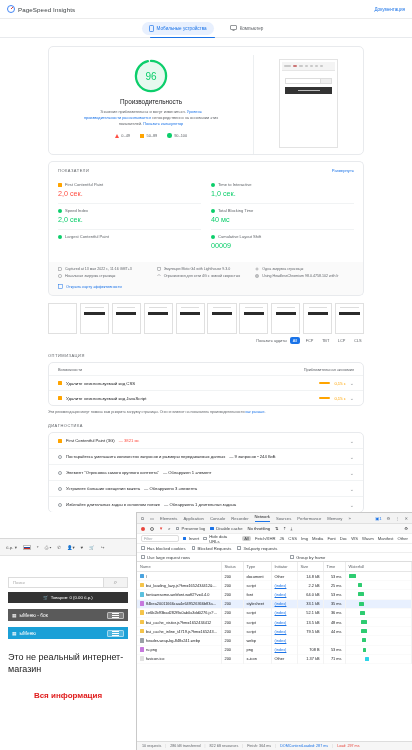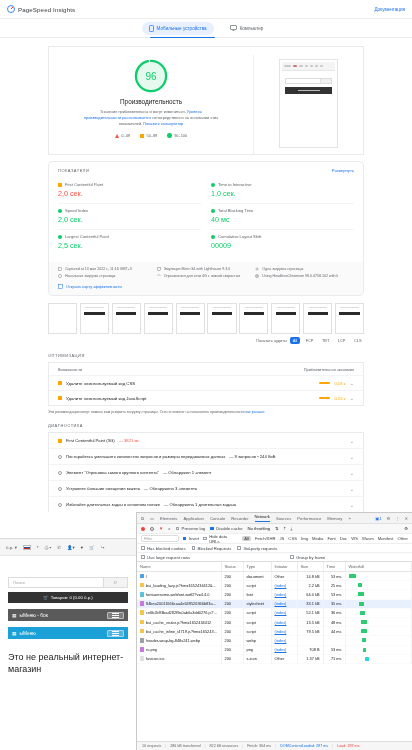--- a/index.html
+++ b/index.html
@@ -28,21 +28,21 @@
     display:flex; align-items:center; gap:3px; padding:3px 7px;
     font-size:4.6px; color:#5f6368; border-radius:11px;
   }
   .psi-tab.active { background:#e8f0fe; color:#1a73e8; }
   .psi-tab svg { display:block; }
   .tab-underline { position:absolute; left:150px; top:37px; width:65px; height:1.4px; background:#1a73e8; border-radius:1px; }
 
   .psi-scroll { position:relative; }
 
   .card {
-    margin:8px 48px 0 48px; border:1px solid #e8eaed; border-radius:0; background:#fff;
+    margin:8px 48px 0 48px; border:1px solid #e8eaed; border-radius:5px; background:#fff;
   }
   .score-card { padding:8px 0 0 0; display:flex; }
   .score-left { flex:1 1 auto; display:flex; flex-direction:column; align-items:center; padding:4px 6px 6px; }
   .gauge { width:34px; height:34px; position:relative; }
   .gauge svg { display:block; transform:rotate(-90deg); }
   .gauge-val {
     position:absolute; inset:0; display:flex; align-items:center; justify-content:center;
     font-size:10px; color:#0cce6b; font-weight:400;
   }
   .score-title { margin-top:5px; font-size:6.4px; color:#202124; }
@@ -270,21 +270,20 @@
                 <i class="dot" style="background:#0cce6b"></i>
                 <span>Speed Index</span>
               </div>
             <div class="mval" style="color:#0cce6b">2,0 сек.</div>
           </div>
           <div class="mrow">
             <div class="mname">
                 <i class="dot" style="background:#0cce6b"></i>
                 <span>Largest Contentful Paint</span>
               </div>
-            <div class="mval" style="color:#0cce6b">2,5 сек.</div>
           </div>
         </div>
         <div class="mcol">
           <div class="mrow">
             <div class="mname">
                 <i class="dot" style="background:#0cce6b"></i>
                 <span>Time to Interactive</span>
               </div>
             <div class="mval" style="color:#0cce6b">1,0 сек.</div>
           </div>
@@ -503,20 +502,21 @@
         </span>
     </div>
     <div class="site-menu blue">
       <span>▦</span>
       <span>ыМеню</span>
       <span class="hamb">
           <i></i>
         </span>
     </div>
     <div class="site-h1">Это не реальный интернет-магазин</div>
+    <div class="site-red">Вся информация</div>
   </div>
 </div>
 
 <div id="devtools">
 
   <div class="dt-tabs">
     <span class="dt-icn">⧉</span>
     <span class="dt-icn">▭</span>
     <span class="dt-tab">Elements</span>
     <span class="dt-tab">Application</span>

